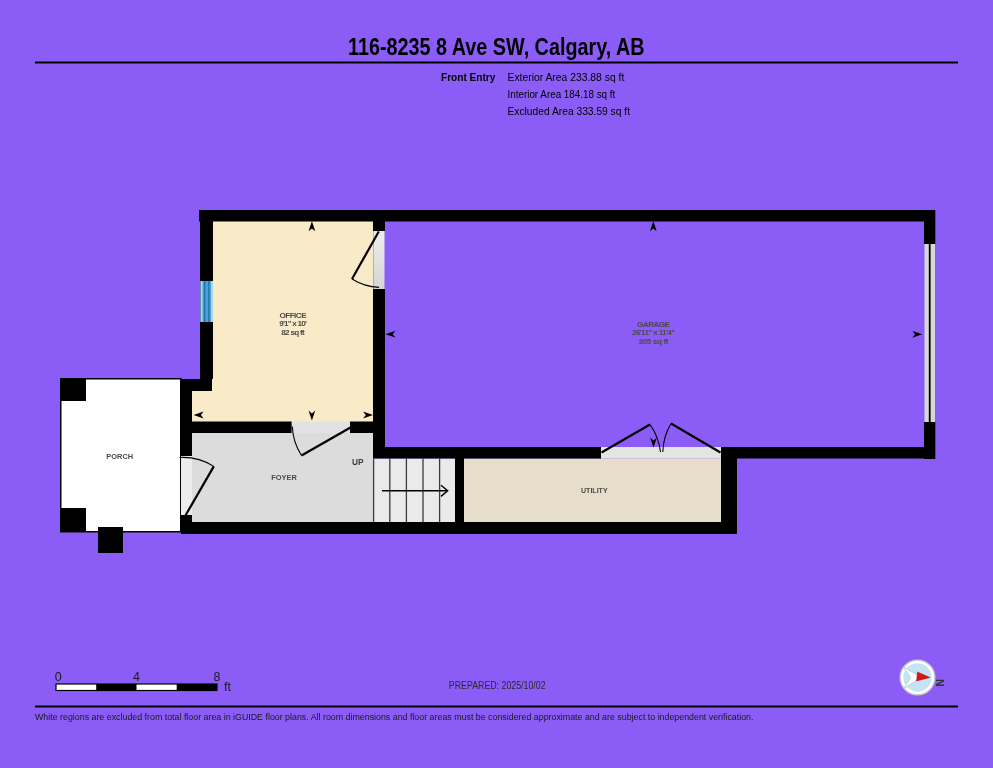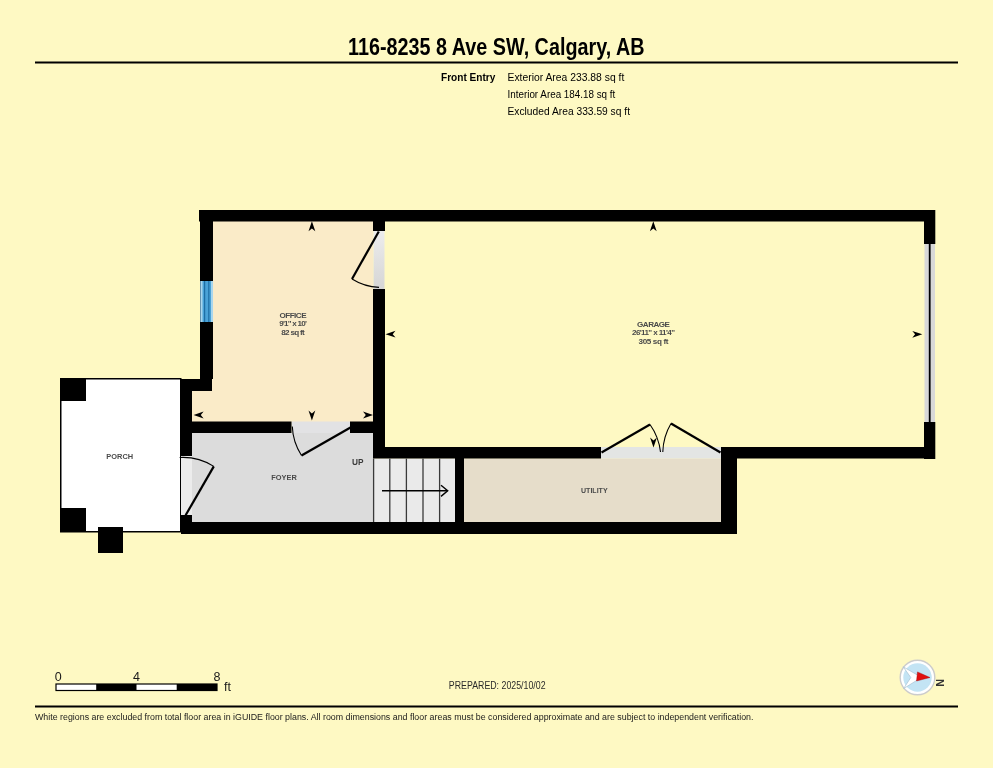--- a/index.html
+++ b/index.html
@@ -1,21 +1,21 @@
 <!DOCTYPE html>
 <html><head>
 <meta charset="utf-8">
 <style>
 html,body{margin:0;padding:0;background:#fff;}
 body{width:993px;height:768px;font-family:"Liberation Sans",sans-serif;}
 .abs{position:absolute;}
 </style>
 </head>
 <body>
-<div style="position:relative;width:993px;height:768px;overflow:hidden;background:#fef9c3;">
+<div style="position:relative;width:993px;height:768px;overflow:hidden;background:#8b5cf6;">
 
 <svg class="abs" style="left:0;top:0;" width="993" height="768" viewBox="0 0 993 768">
   <defs>
     <linearGradient id="jambv" x1="0" y1="0" x2="0" y2="1">
       <stop offset="0" stop-color="#ededed"></stop>
       <stop offset="1" stop-color="#d5d5d5"></stop>
     </linearGradient>
   </defs>
 
   <text x="496.3" y="55" text-anchor="middle" font-size="23.3" font-weight="bold" fill="#000" textLength="296.5" lengthAdjust="spacingAndGlyphs">116-8235 8 Ave SW, Calgary, AB</text>

